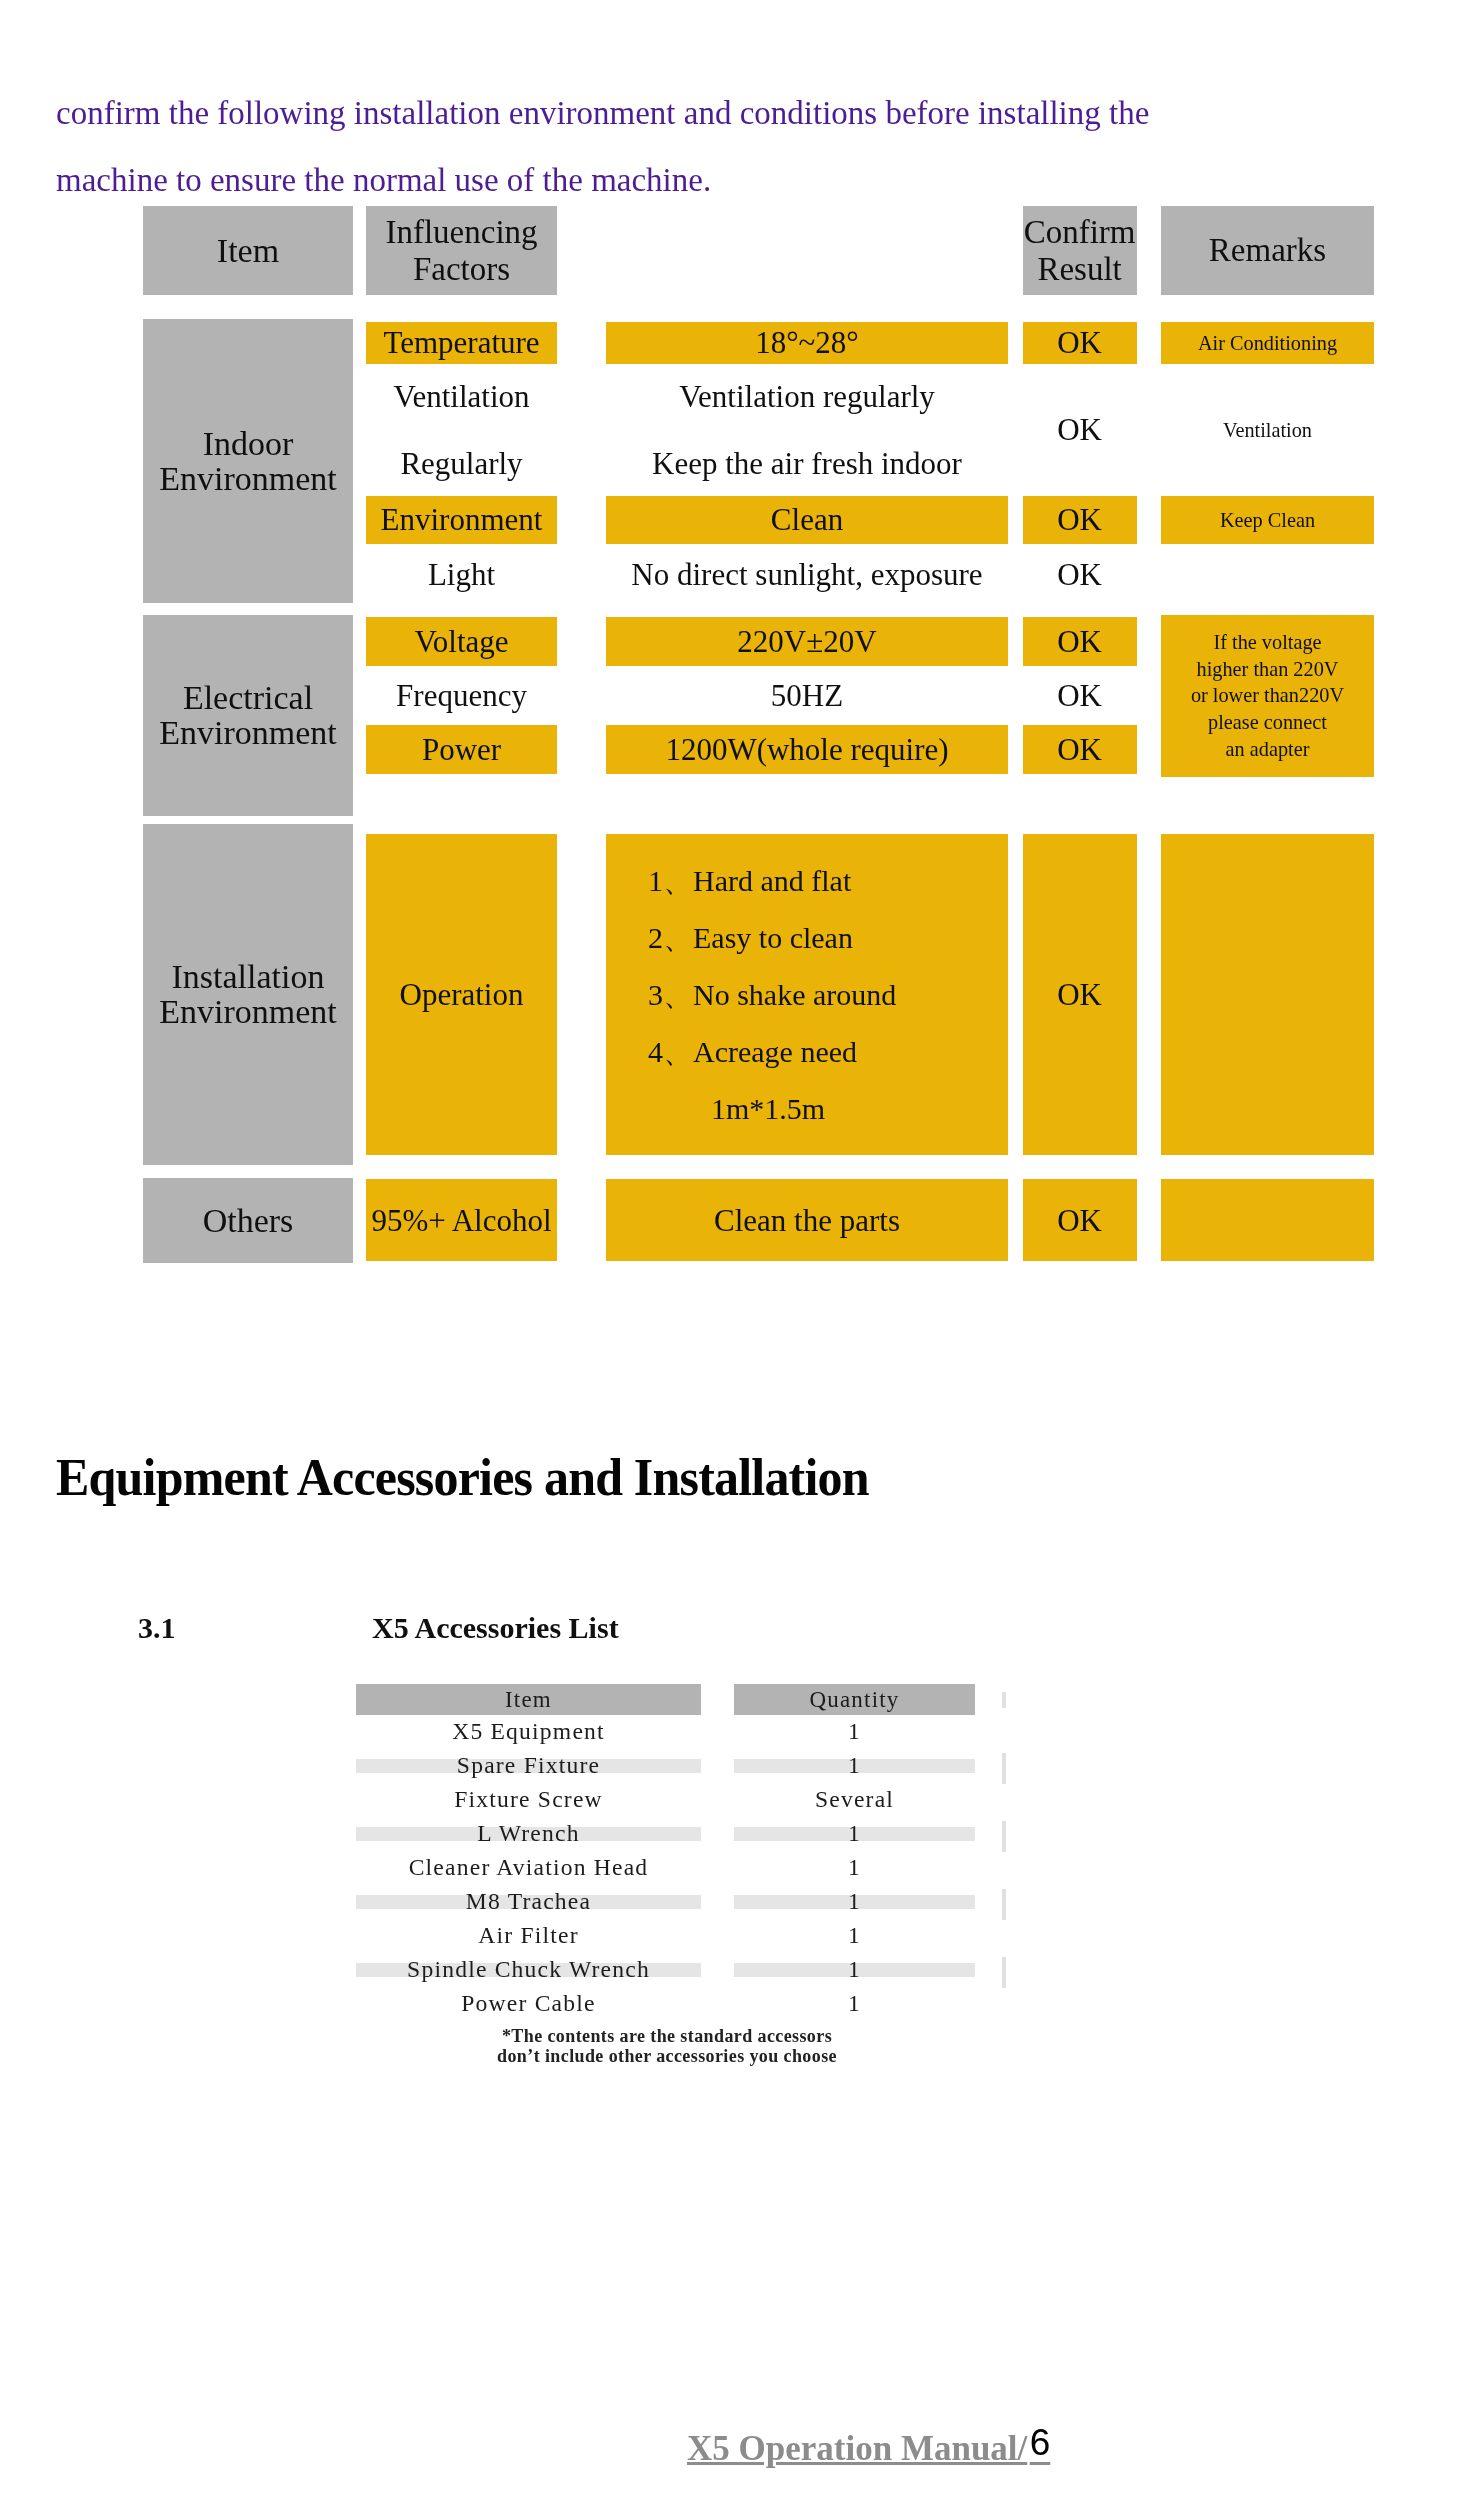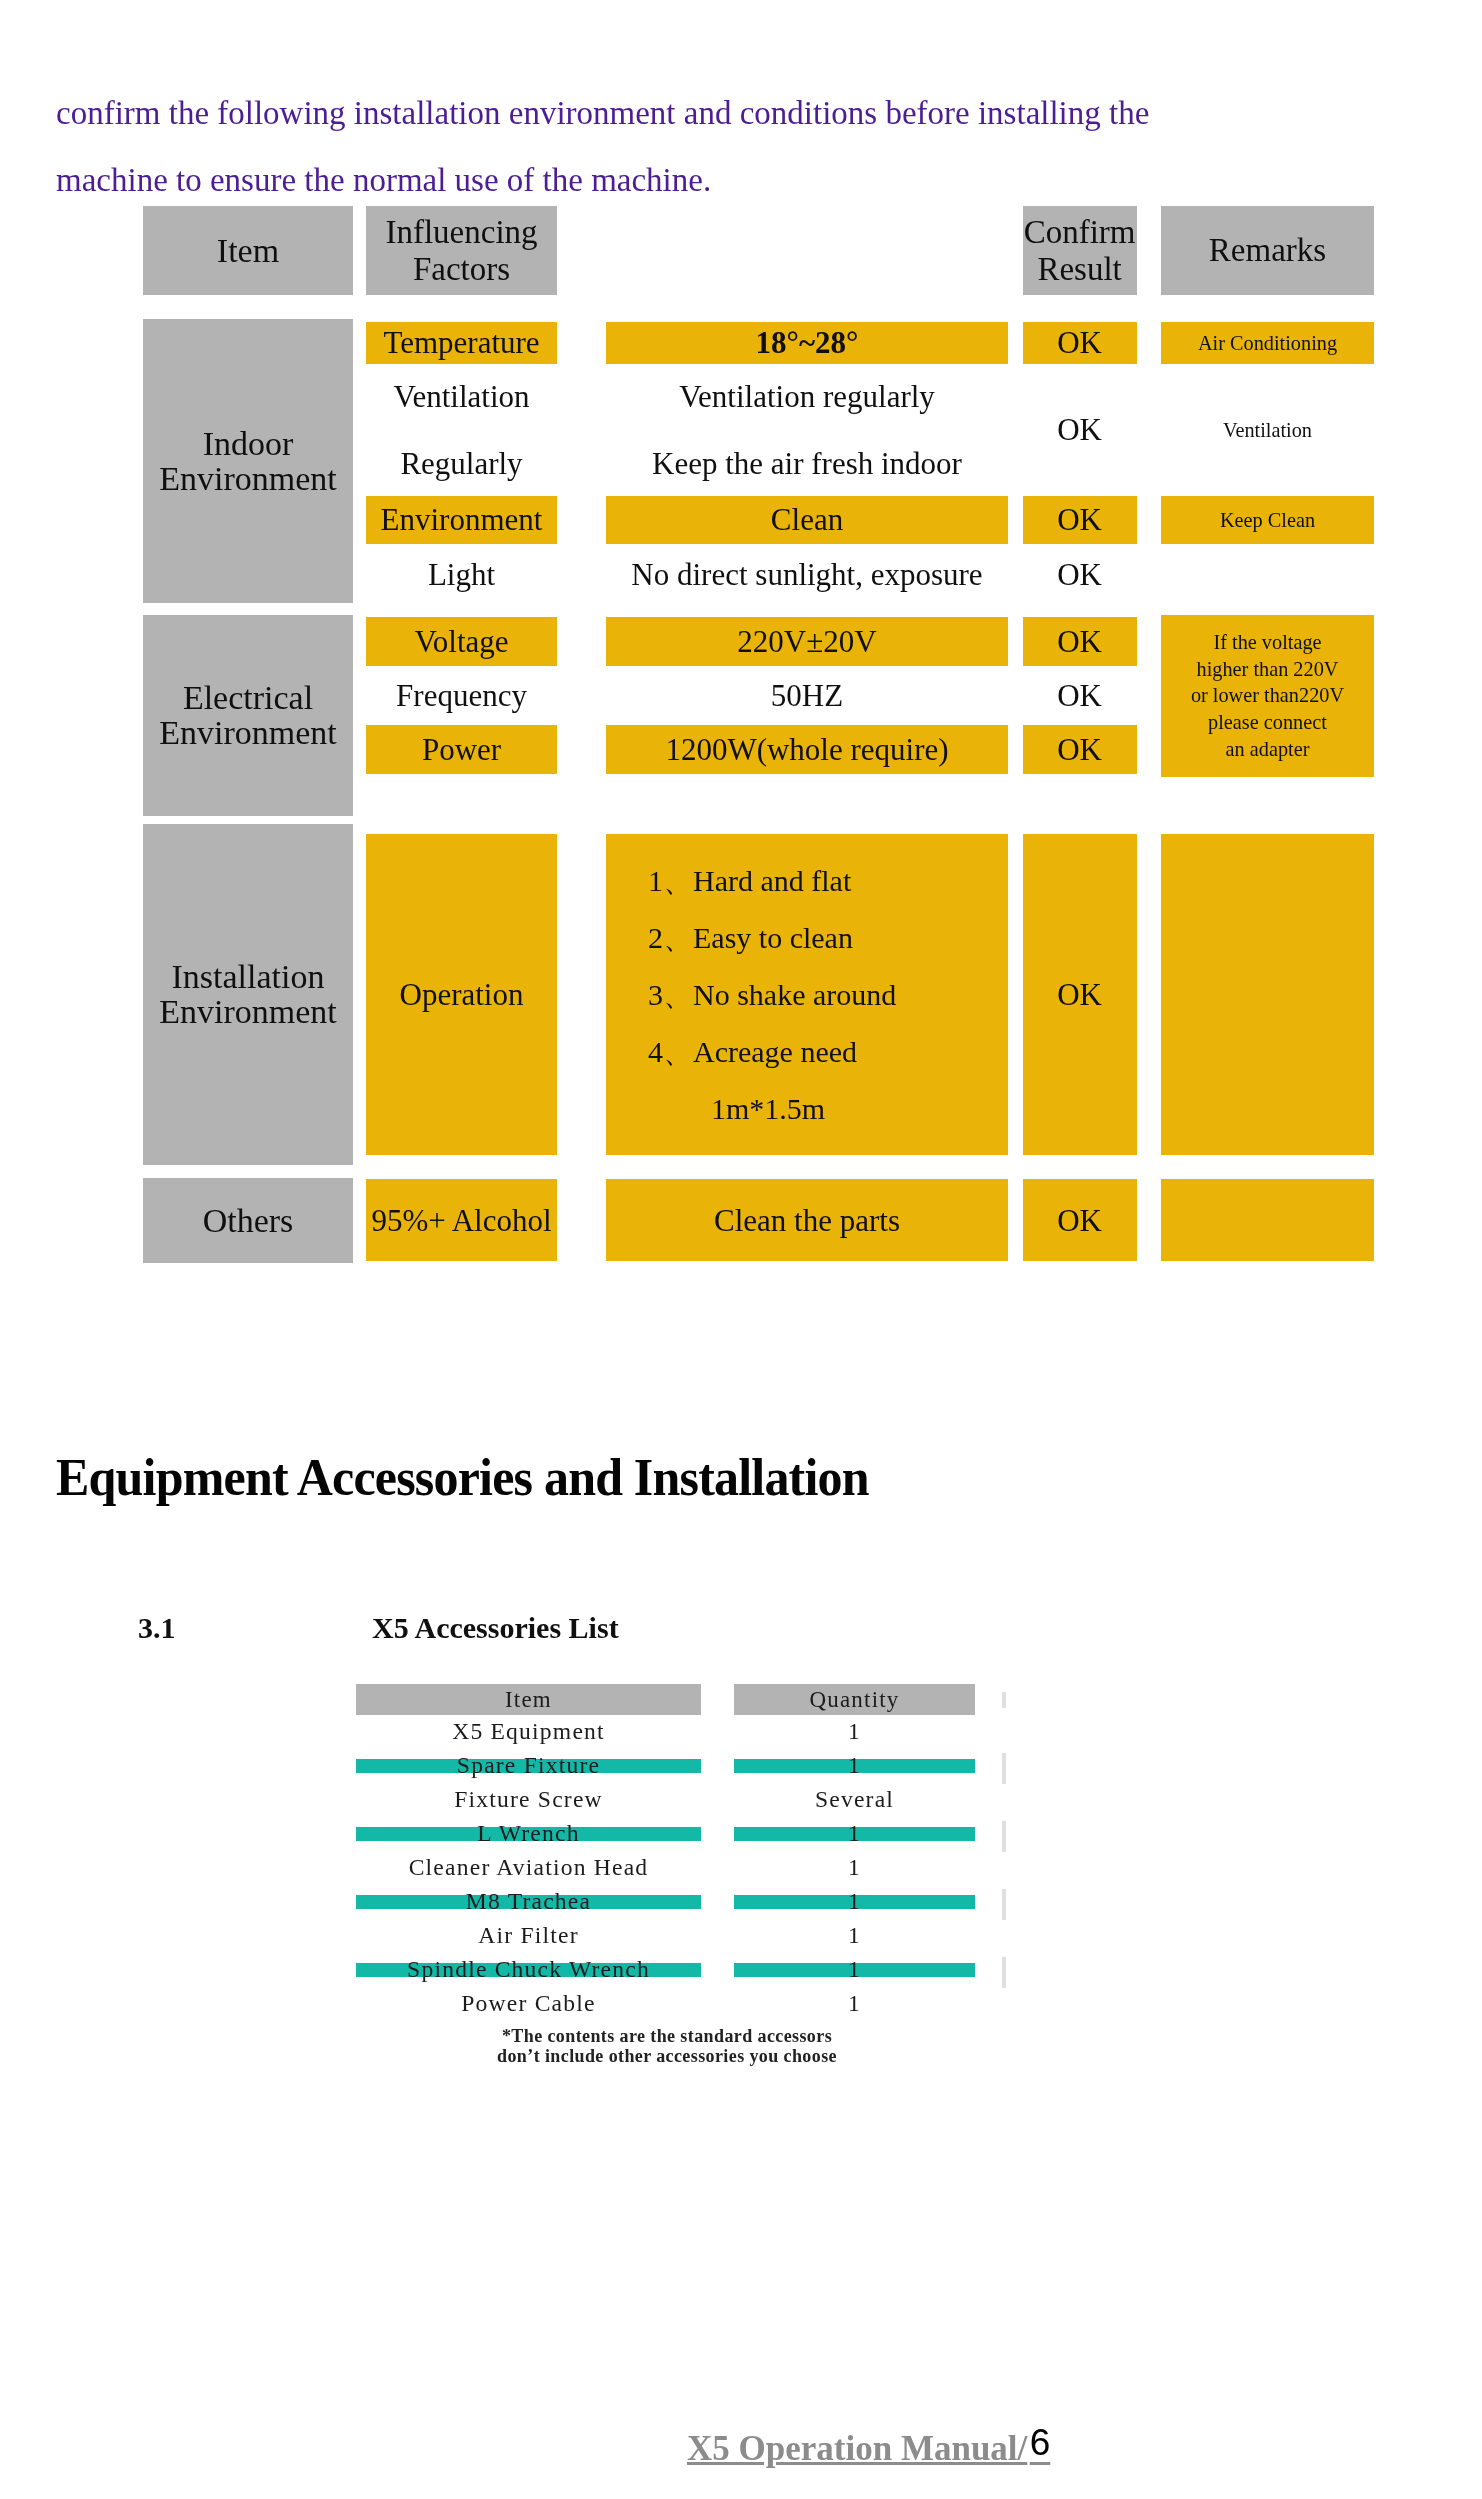--- a/index.html
+++ b/index.html
@@ -47,21 +47,21 @@
   
   .acc{
     position:absolute;left:356px;top:1684px;
     display:grid;
     grid-template-columns:345px 33px 241px;
     grid-template-rows:31px repeat(9,34px);
     font-size:23.6px;letter-spacing:1.2px;color:#1c1c1c;
   }
   .acc .cell{line-height:1;}
   .acc-hdr{background:#b3b3b3;font-size:23px;}
-  .acc-sh{background:#14b8a6;margin:10px 0;}
+  .acc-sh{background:#e5e5e5;margin:10px 0;}
   .edge-mark{position:absolute;width:4.1px;background:#e0e0e0;}
   
   .footnote{
     position:absolute;left:350px;top:2026px;width:634px;
     text-align:center;font-size:18px;line-height:20.3px;color:#222;
     font-weight:bold;letter-spacing:0.4px;
   }
   
   .footer{position:absolute;left:687px;top:2427px;font-size:35px;font-weight:bold;color:#8c8c8c;text-decoration:underline;}
   .footer .pagenum{
@@ -95,21 +95,21 @@
     <div class="cell dk hdr" style="grid-area:1/9/2/10;text-align:right;">
       <div>Remarks</div>
     </div>
 
     <div class="cell dk item-cell" style="grid-area:3/1/7/2;">
       <div>Indoor</div>
       <div>Environment</div>
     </div>
 
     <div class="cell lt body-txt" style="grid-area:3/3/4/4;">Temperature</div>
-    <div class="cell lt body-txt" style="grid-area:3/5/4/6;font-weight:bold;">18°~28°</div>
+    <div class="cell lt body-txt" style="grid-area:3/5/4/6;">18°~28°</div>
     <div class="cell lt body-txt" style="grid-area:3/7/4/8;">OK</div>
     <div class="cell lt sm" style="grid-area:3/9/4/10;">Air Conditioning</div>
 
     <div class="cell body-txt two-line" style="grid-area:4/3/5/4;">
       <div>Ventilation</div>
       <div>Regularly</div>
     </div>
     <div class="cell body-txt two-line" style="grid-area:4/5/5/6;">
       <div>Ventilation regularly</div>
       <div>Keep the air fresh indoor</div>

